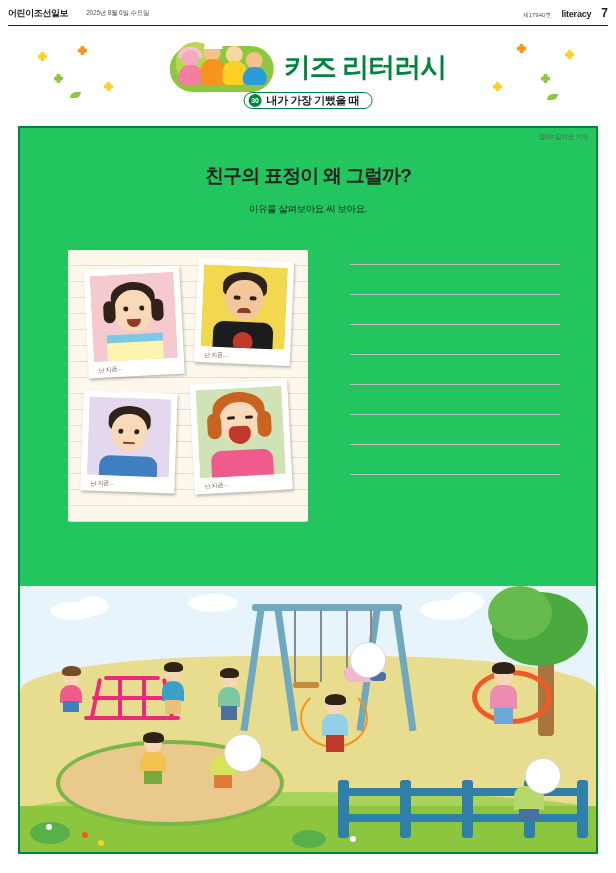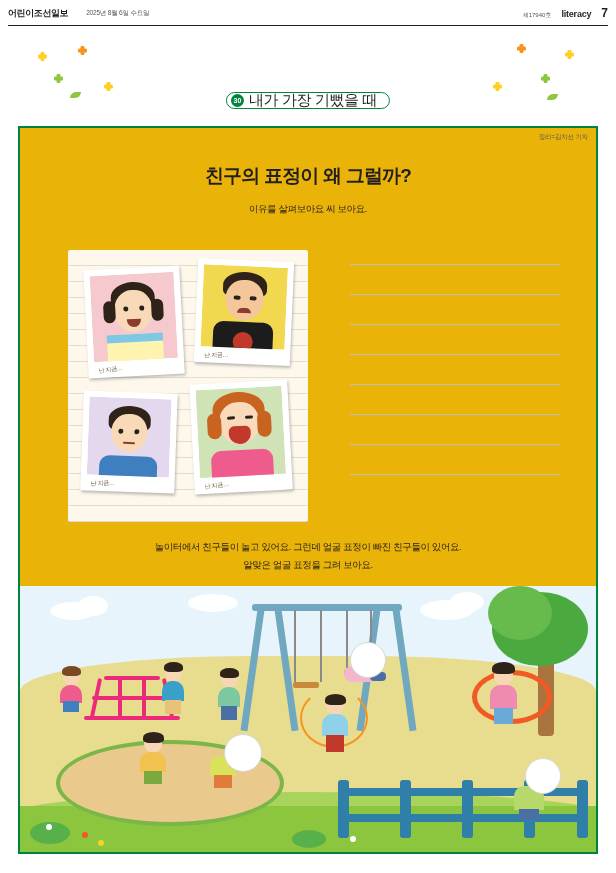--- a/index.html
+++ b/index.html
@@ -167,24 +167,24 @@
     border-radius: 50%;
     background: #00843d;
     color: #ffffff;
     font-size: 7px;
     display: flex;
     align-items: center;
     justify-content: center;
     font-weight: bold;
   }
   .episode-text {
-    font-size: 15px;
+    font-size: 11px;
     color: #231f20;
     letter-spacing: -0.4px;
-    font-weight: normal;
+    font-weight: bold;
   }
   .flower {
     position: absolute;
     width: 9px; height: 9px;
   }
   .flower::before, .flower::after {
     content: "";
     position: absolute;
     inset: 0;
     background: #fdd023;
@@ -203,21 +203,21 @@
 
   
   .panel {
     position: absolute;
     left: 18px;
     top: 126px;
     width: 580px;
     height: 728px;
     border: 2px solid #00843d;
     box-sizing: border-box;
-    background: #eab308;
+    background: #22c55e;
     overflow: hidden;
   }
   .editor-credit {
     position: absolute;
     right: 8px;
     top: 5px;
     font-size: 6.5px;
     color: #58585a;
     letter-spacing: -0.2px;
   }
@@ -461,20 +461,37 @@
     <span class="flower green" style="left:36px; top:44px;"></span>
     <span class="flower orange" style="left:60px; top:16px;"></span>
     <span class="flower" style="left:86px; top:52px;"></span>
     <span class="leaf" style="left:52px; top:62px;"></span>
     <span class="flower" style="right:24px; top:20px;"></span>
     <span class="flower green" style="right:48px; top:44px;"></span>
     <span class="flower orange" style="right:72px; top:14px;"></span>
     <span class="flower" style="right:96px; top:52px;"></span>
     <span class="leaf" style="right:40px; top:64px;"></span>
 
+    <div class="banner-title-wrap">
+      <span class="kids-blob">
+        <span class="blob blob-green"></span>
+        <span class="blob blob-lime"></span>
+        <span class="kid kid-hair-a"></span>
+        <span class="kid kid-head kid1-head"></span>
+        <span class="kid kid1-body"></span>
+        <span class="kid kid-head kid2-head"></span>
+        <span class="kid kid2-body"></span>
+        <span class="kid kid-cap"></span>
+        <span class="kid kid-head kid3-head"></span>
+        <span class="kid kid3-body"></span>
+        <span class="kid kid-head kid4-head"></span>
+        <span class="kid kid4-body"></span>
+      </span>
+      <span class="corner-title">키즈 리터러시</span>
+    </div>
 
     <div class="episode-pill">
       <span class="episode-num">30</span>
       <span class="episode-text">내가 가장 기뻤을 때</span>
     </div>
   </div>
 </div>
 
 <div class="panel">
 
@@ -552,24 +569,20 @@
     <span class="write-line" style="top:8px;"></span>
     <span class="write-line" style="top:38px;"></span>
     <span class="write-line" style="top:68px;"></span>
     <span class="write-line" style="top:98px;"></span>
     <span class="write-line" style="top:128px;"></span>
     <span class="write-line" style="top:158px;"></span>
     <span class="write-line" style="top:188px;"></span>
     <span class="write-line" style="top:218px;"></span>
   </div>
 
-  <div class="instruction2">
-    <div>놀이터에서 친구들이 놀고 있어요. 그런데 얼굴 표정이 빠진 친구들이 있어요.</div>
-    <div>알맞은 얼굴 표정을 그려 보아요.</div>
-  </div>
 
   <div class="playground">
     <span class="sky"></span>
 
     <span class="cloud" style="left:30px; top:16px; width:46px; height:18px;"></span>
     <span class="cloud" style="left:58px; top:10px; width:30px; height:20px;"></span>
     <span class="cloud" style="left:168px; top:8px; width:50px; height:18px;"></span>
     <span class="cloud" style="left:400px; top:14px; width:54px; height:20px;"></span>
     <span class="cloud" style="left:430px; top:6px; width:34px; height:20px;"></span>
 

